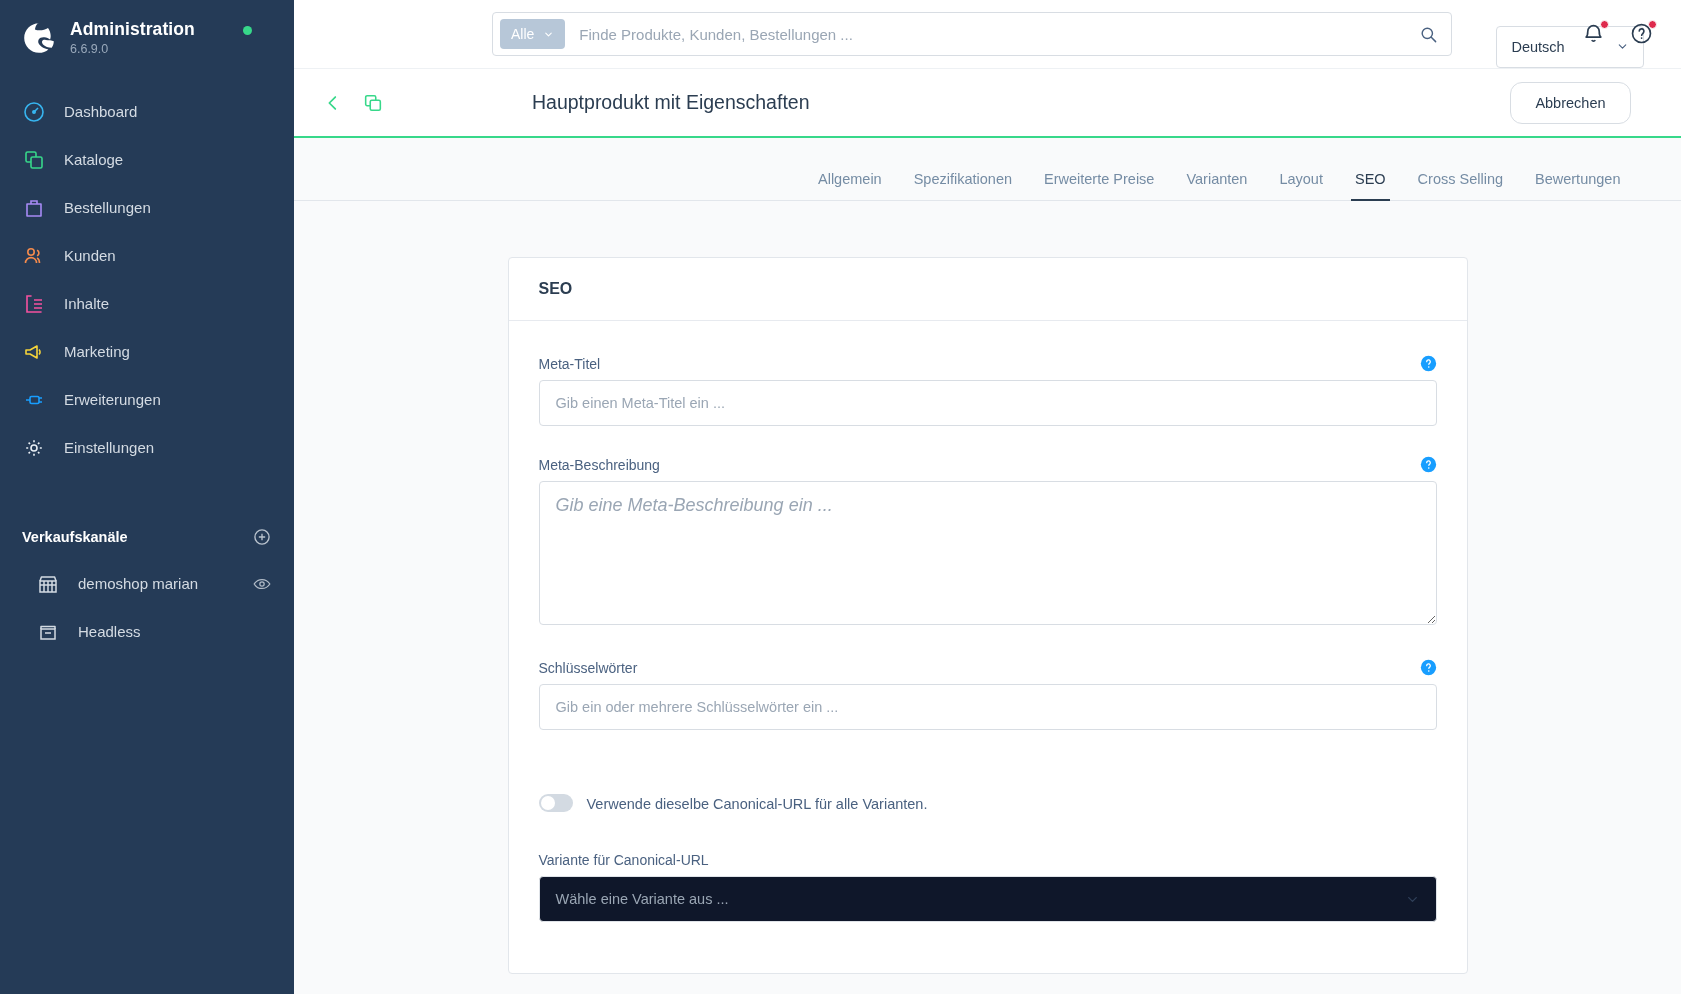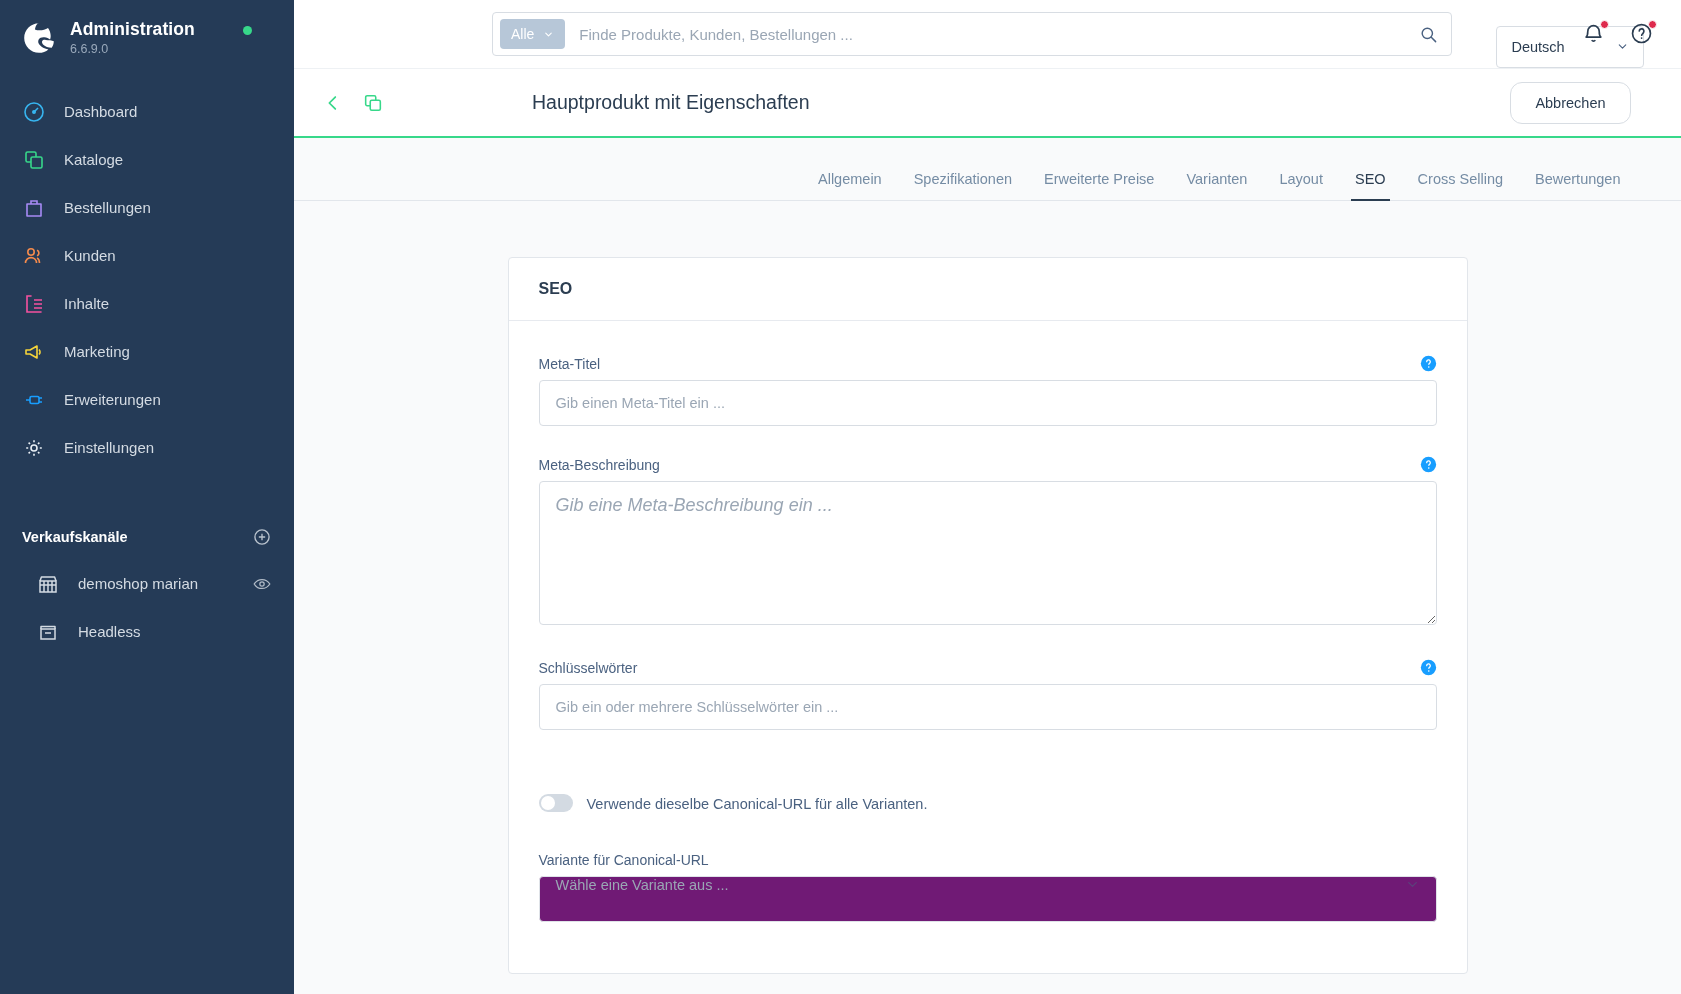--- a/index.html
+++ b/index.html
@@ -170,21 +170,21 @@
     position: relative; cursor: pointer; flex: none;
   }
   .switch .knob {
     position: absolute; top: 2px; left: 2px; width: 14px; height: 14px;
     border-radius: 50%; background: #ffffff;
   }
   .switch-label { font-size: 14.5px; color: #4a6180; }
 
   .select-disabled {
     width: 100%; height: 46px; border: 1px solid #dfe3e8; border-radius: 4px;
-    background: #701a75; display: flex; padding: 0 16px;
+    background: #0f172a; display: flex; align-items: center; padding: 0 16px;
     font-size: 14.5px; color: #9aa6b4; cursor: not-allowed;
   }
   .select-caret { margin-left: auto; width: 15px; height: 15px; opacity: .55; }
 </style>
 </head>
 <body>
 
 <div class="app">
 
   <aside class="sidebar">

